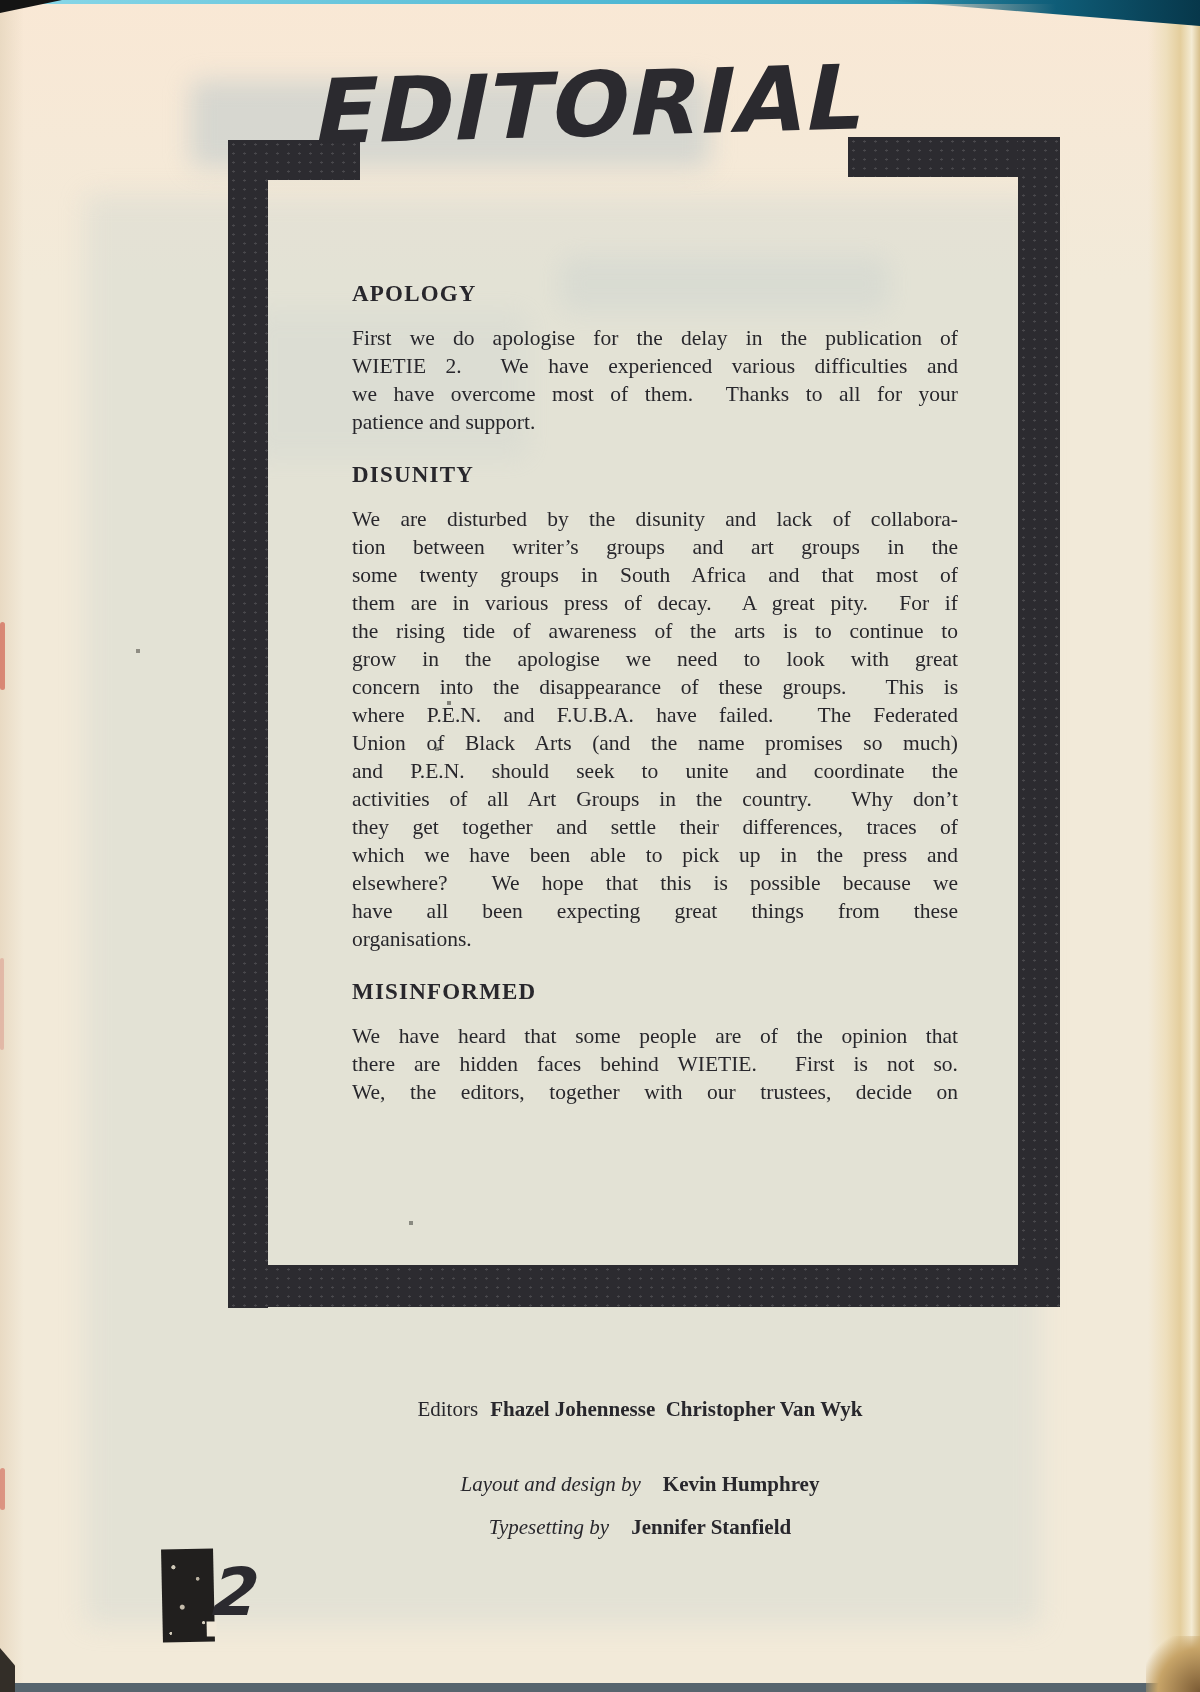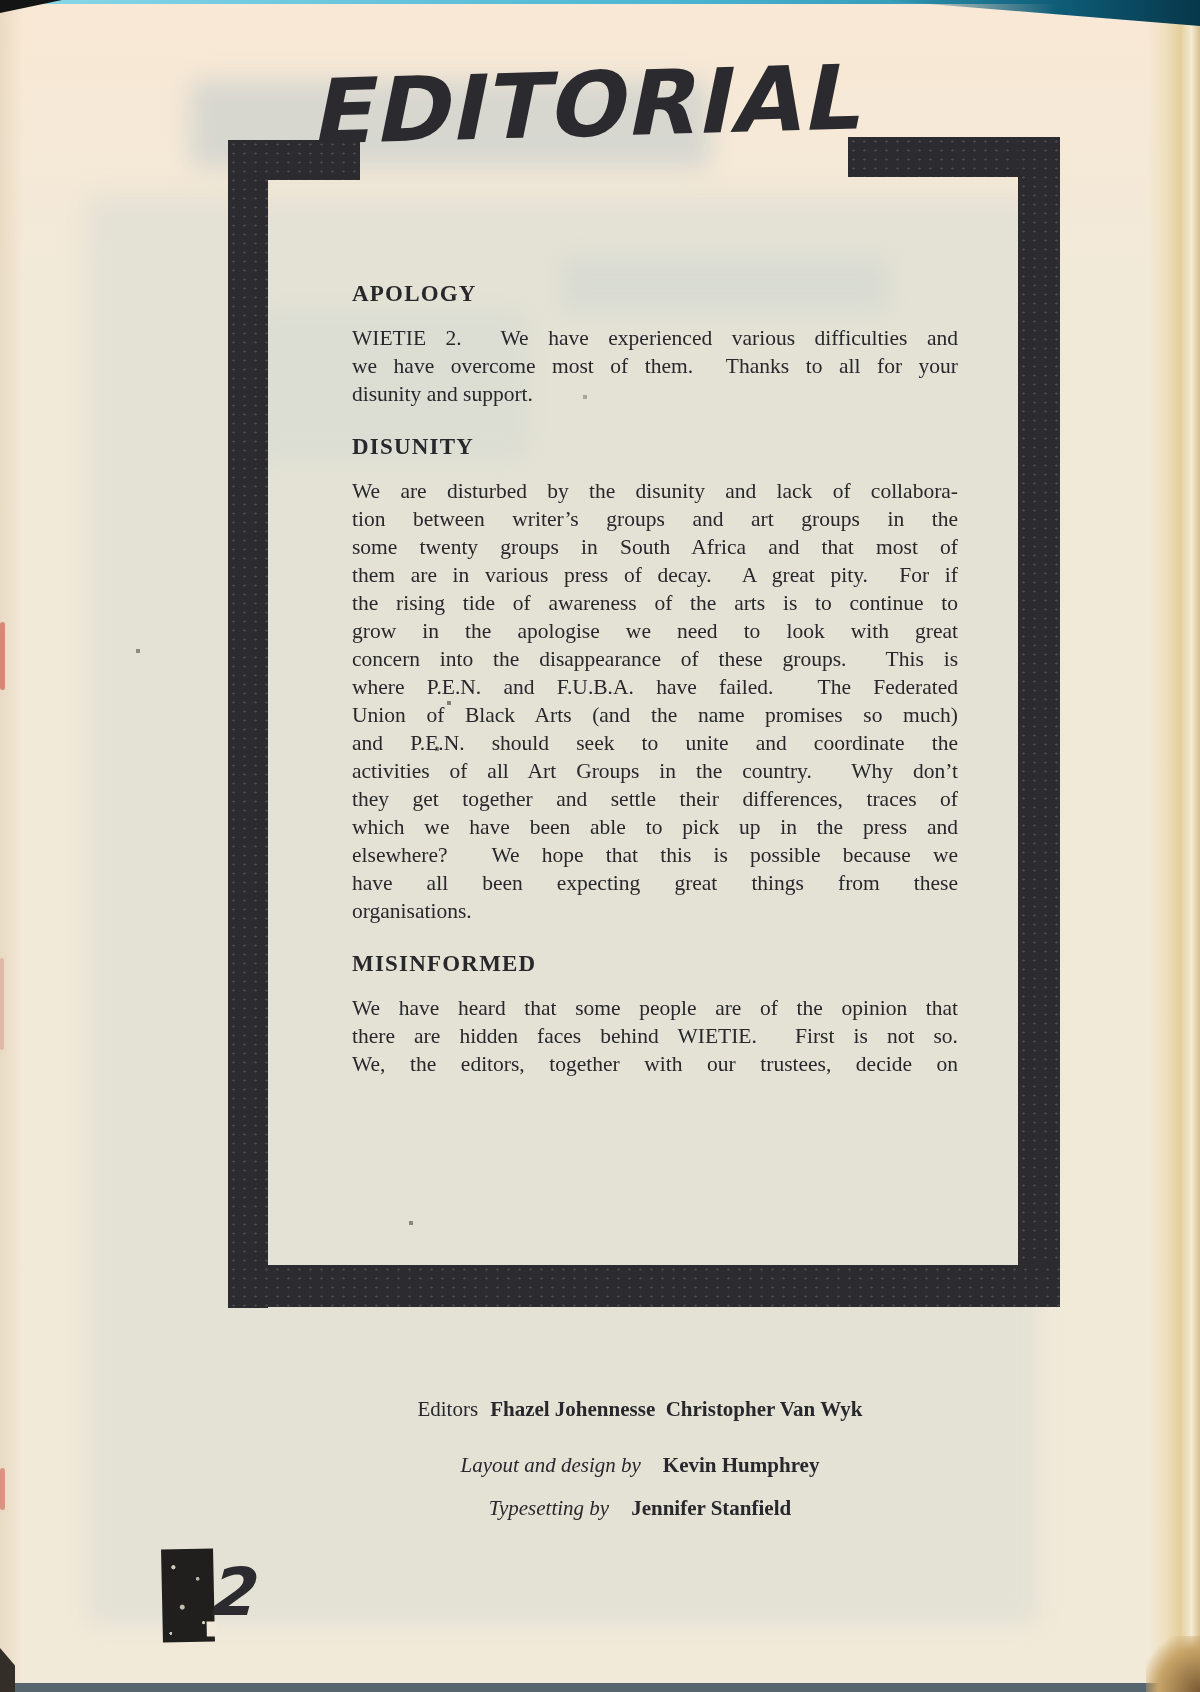--- a/index.html
+++ b/index.html
@@ -63,21 +63,21 @@
   .heading{font:700 23px/26px "Liberation Serif",serif;letter-spacing:1.2px;
     color:#28272c;margin:26px 0 17px;}
   .heading:first-child{margin-top:0;}
   .para{margin:0 0 4px;}
   .tline{font:400 21.5px/28px "Liberation Serif",serif;color:#28272c;
     text-align:justify;text-align-last:justify;white-space:pre-wrap;}
   .tline.end{text-align-last:left;}
   
   .credits{position:absolute;left:290px;top:1396px;width:700px;text-align:center;z-index:4;color:#28272c;}
   .credit-line{font-size:21px;line-height:26px;white-space:pre-wrap;}
-  .cl1{margin-bottom:30px;}
+  .cl1{margin-bottom:49px;}
   .cl2{margin-bottom:17px;}
   .lab{font-weight:400;padding-right:12px;}
   .lab-italic{font-style:italic;font-weight:400;padding-right:22px;}
   .nm{font-weight:700;}
   
   .stamp{position:absolute;left:162px;top:1549px;width:52px;height:93px;z-index:4;
     background-color:#211f1e;transform:rotate(-1.2deg);
     background-image:
       radial-gradient(circle 6px at 12px 18px,#cfc8b8 30%,transparent 40%),
       radial-gradient(circle 5px at 36px 30px,#b8b0a0 30%,transparent 44%),
@@ -118,23 +118,24 @@
     <div class="bar bar-top-right"></div>
     <div class="bar bar-right"></div>
     <div class="bar bar-bottom"></div>
   </div>
 
   <div class="title">EDITORIAL</div>
 
   <div class="content" id="sections">
       <div class="heading">APOLOGY</div>
       <div class="para">
+        <div class="tline">First we do apologise for the delay in the publication of</div>
         <div class="tline">WIETIE 2.  We have experienced various difficulties and</div>
         <div class="tline">we have overcome most of them.  Thanks to all for your</div>
-        <div class="tline end">disunity and support.</div>
+        <div class="tline end">patience and support.</div>
       </div>
       <div class="heading">DISUNITY</div>
       <div class="para">
         <div class="tline">We are disturbed by the disunity and lack of collabora-</div>
         <div class="tline">tion between writer’s groups and art groups in the</div>
         <div class="tline">some twenty groups in South Africa and that most of</div>
         <div class="tline">them are in various press of decay.  A great pity.  For if</div>
         <div class="tline">the rising tide of awareness of the arts is to continue to</div>
         <div class="tline">grow in the apologise we need to look with great</div>
         <div class="tline">concern into the disappearance of these groups.  This is</div>

